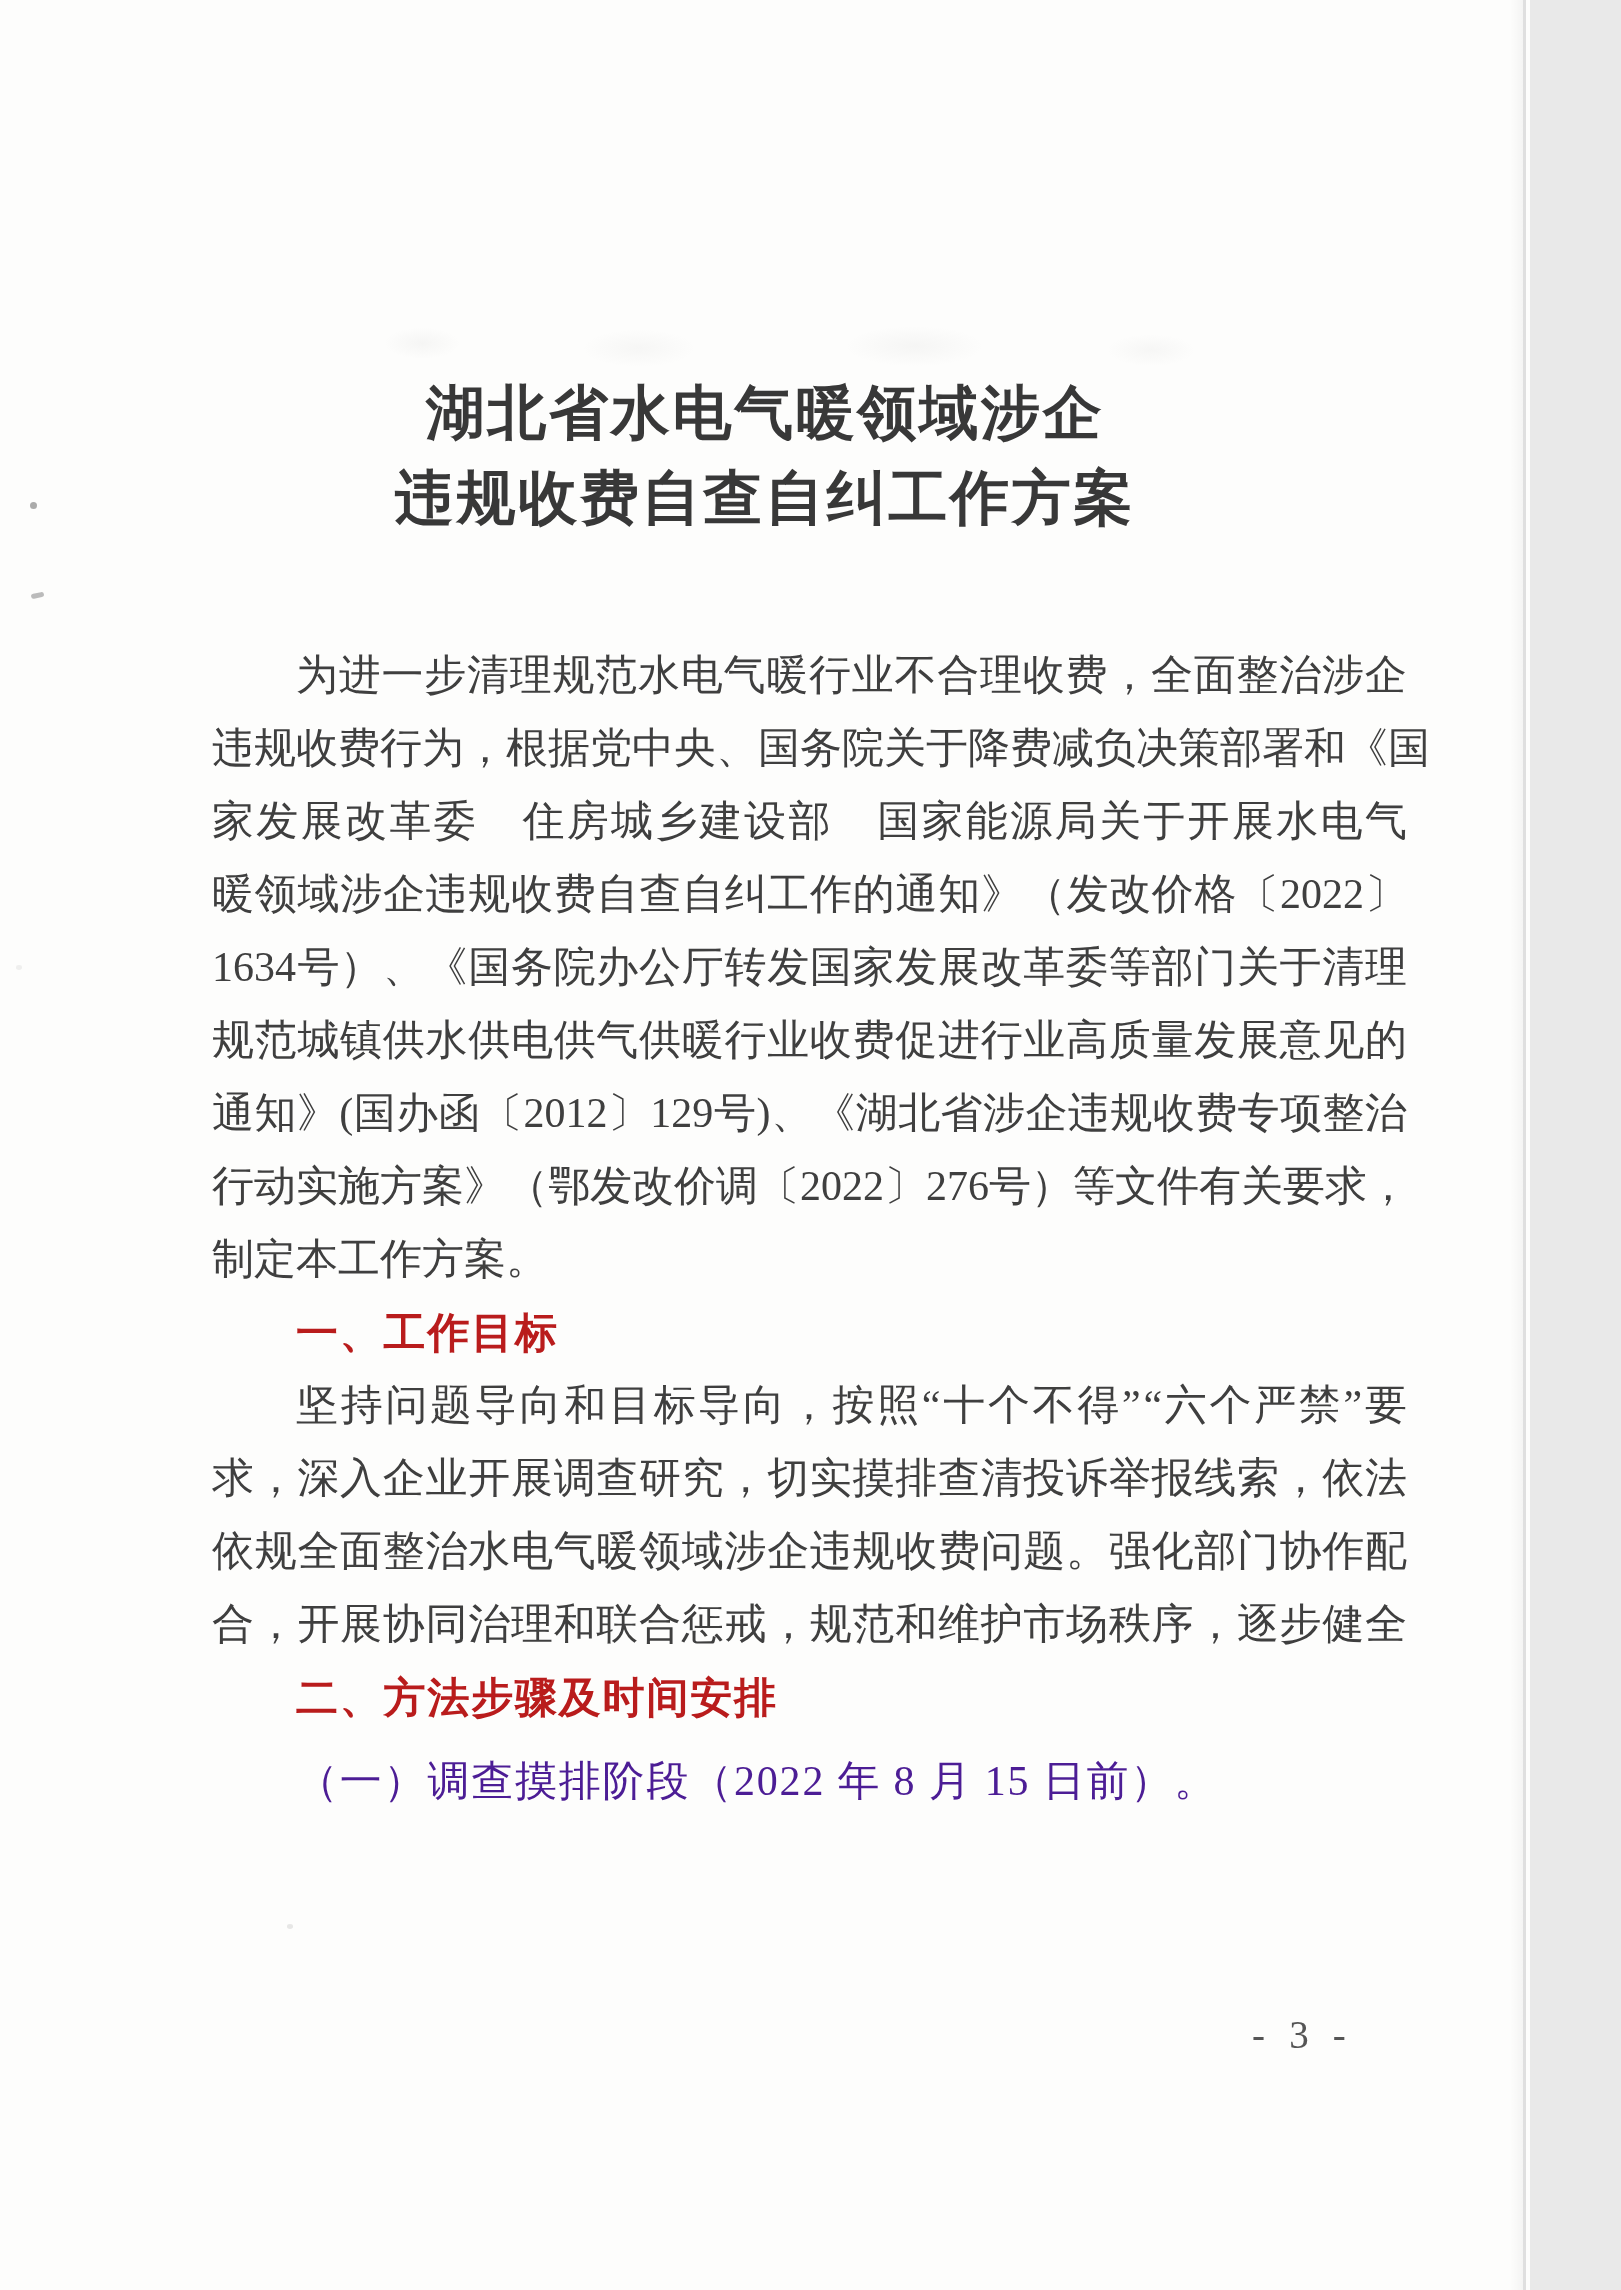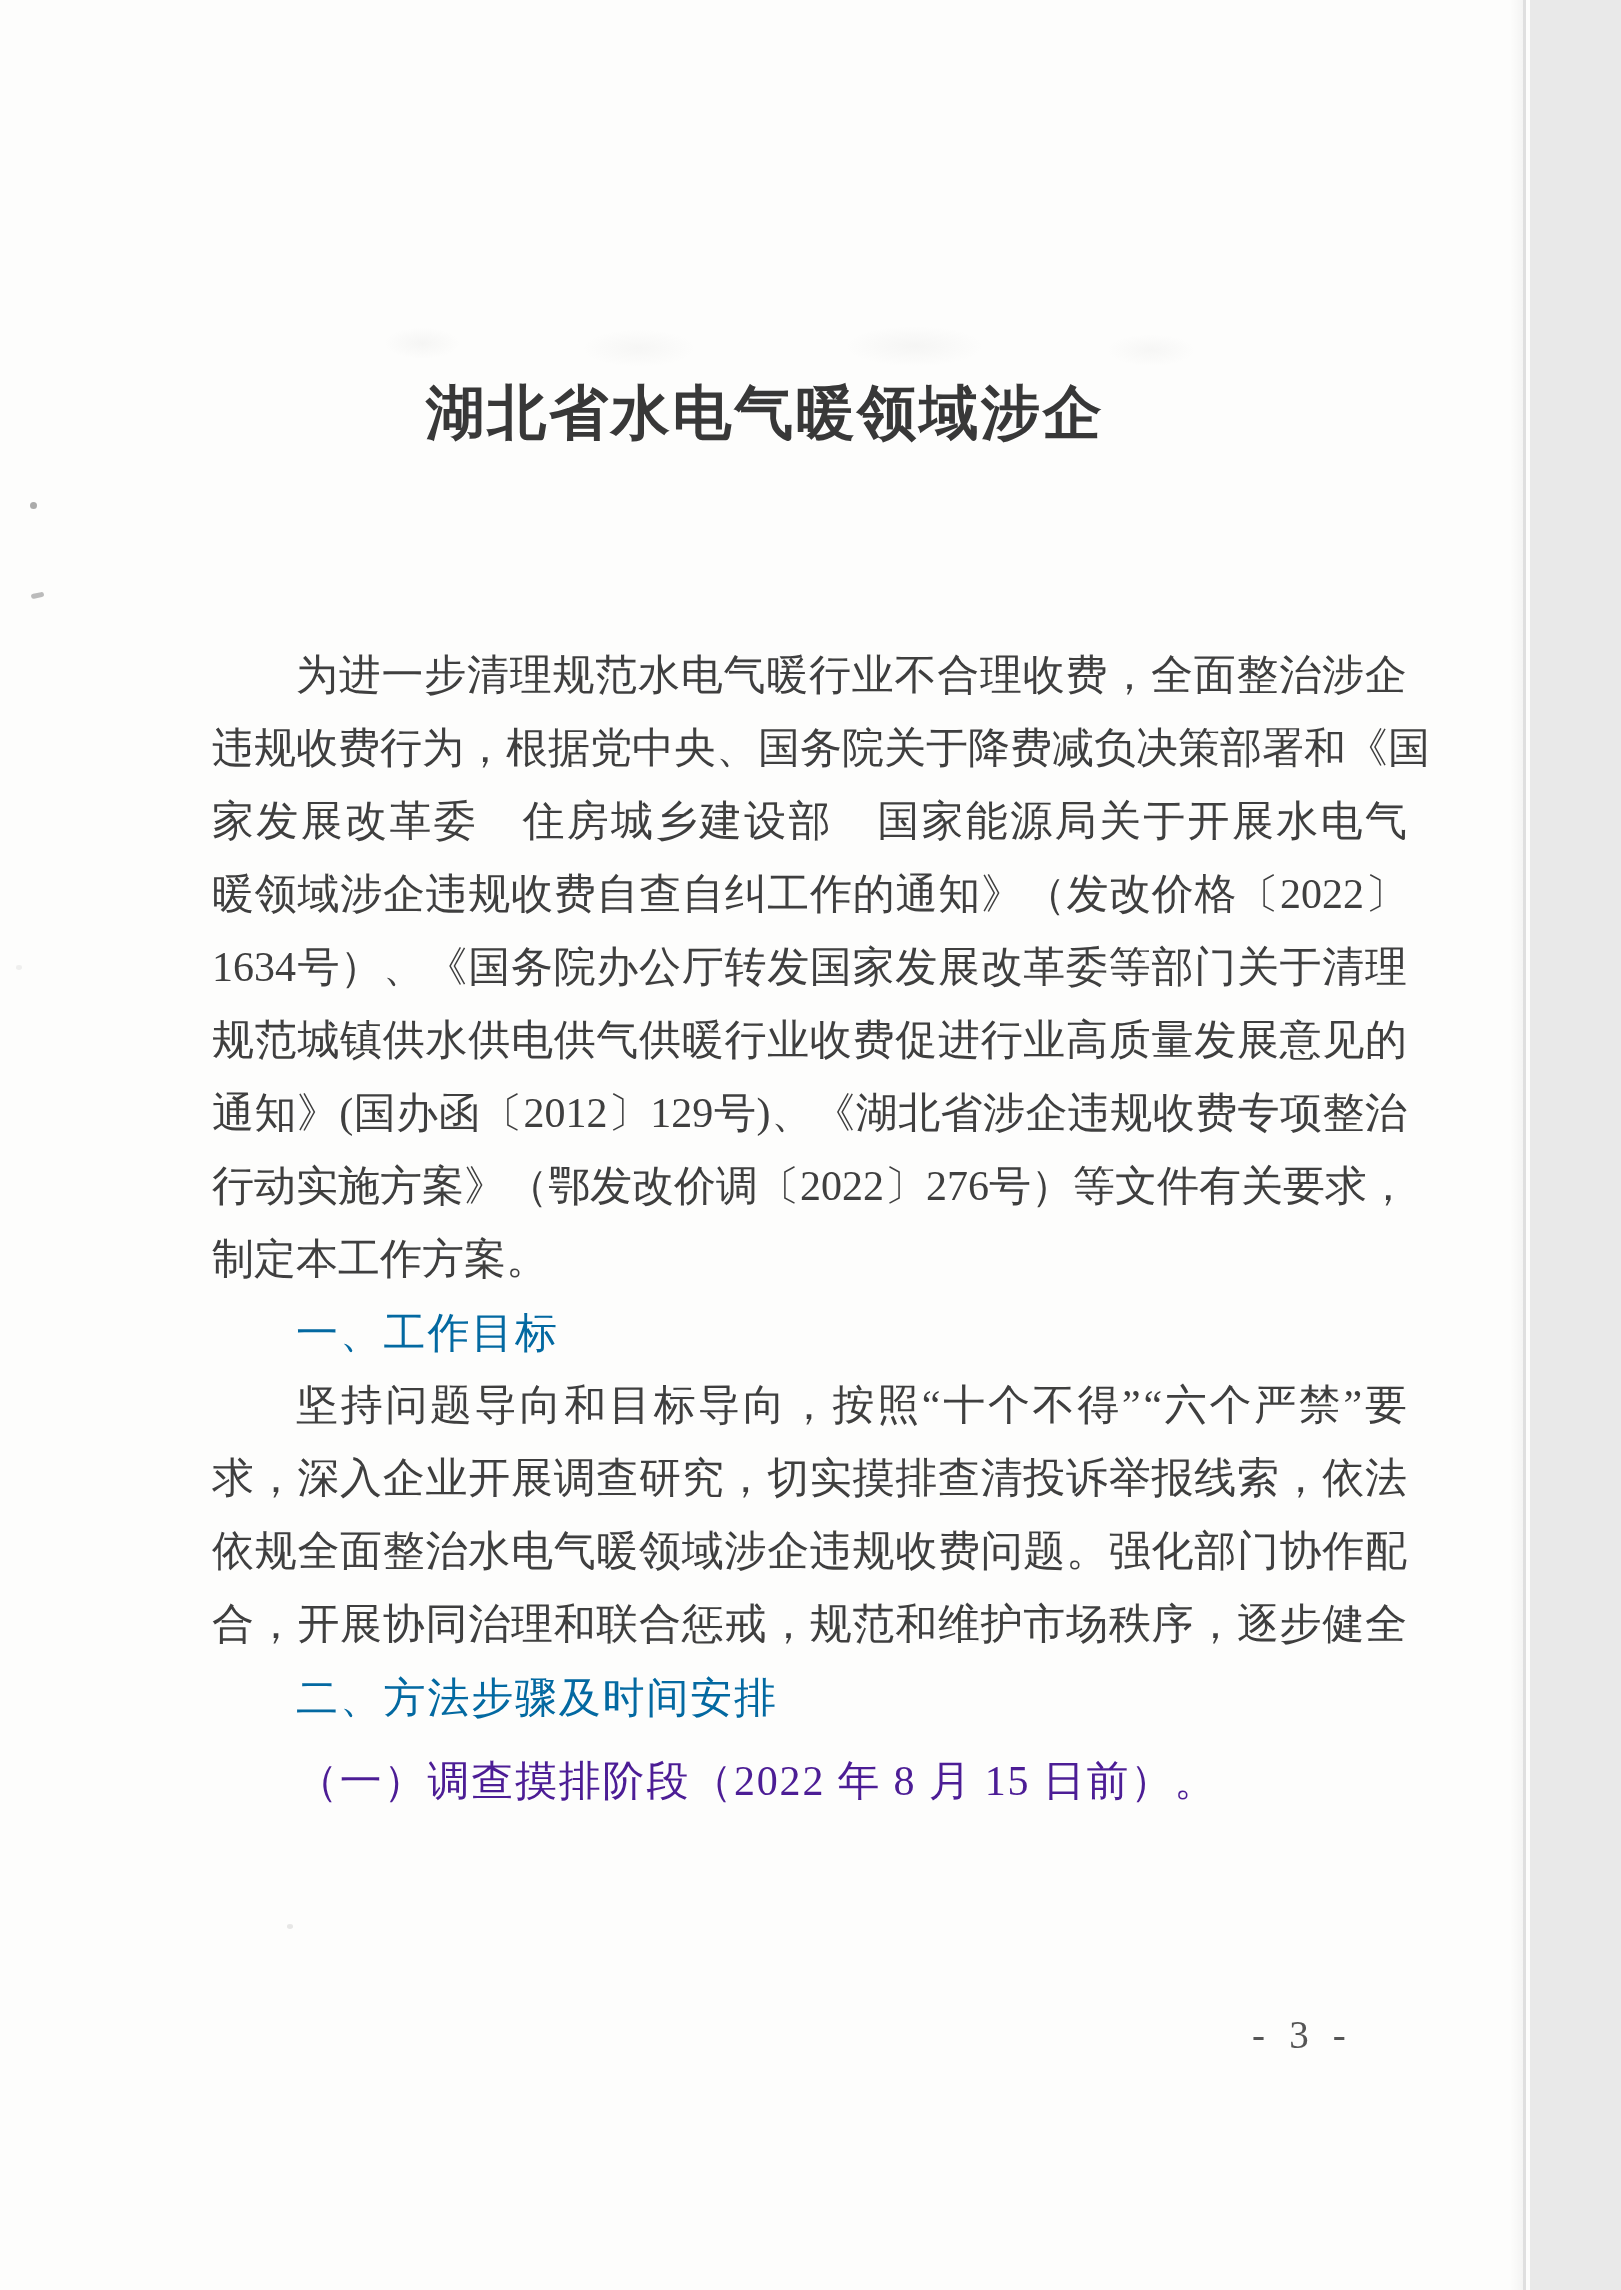--- a/index.html
+++ b/index.html
@@ -47,21 +47,21 @@
   .doc-body{
     position:absolute;left:212px;top:639px;width:1195px;
     font-size:42px;line-height:73px;
     color:#3f3f3f;
   }
   .line{height:73px;white-space:nowrap;}
   .line.fill{display:flex;justify-content:space-between;white-space:normal;}
   .line.indent{padding-left:84px;}
   .para.heading .line{
     font-family:"Liberation Sans","DejaVu Sans",sans-serif;
-    font-weight:400;color:#0369a1;letter-spacing:1.8px;
+    font-weight:700;color:#b91c1c;letter-spacing:1.8px;
   }
   .para.kai .line{
     margin-top:10.7px;color:#4c1d95;letter-spacing:1.8px;
   }
 
   .page-number{
     position:absolute;left:1252px;top:2011px;
     font-size:39px;line-height:47px;color:#555555;
     letter-spacing:7.2px;white-space:nowrap;
   }
@@ -73,20 +73,21 @@
   <div class="ghost"></div>
   <div class="scan-edge-soft"></div>
   <div class="scan-edge-right"></div>
   <div class="speck s1"></div>
   <div class="speck s2"></div>
   <div class="speck s3"></div>
   <div class="speck s4"></div>
 
   <h1 class="title">
     <div class="title-line">湖北省水电气暖领域涉企</div>
+    <div class="title-line">违规收费自查自纠工作方案</div>
   </h1>
 
   <div class="doc-body" id="doc-body">
       <div class="para body">
         <div class="line fill indent">
           <span>为</span>
           <span>进</span>
           <span>一</span>
           <span>步</span>
           <span>清</span>

